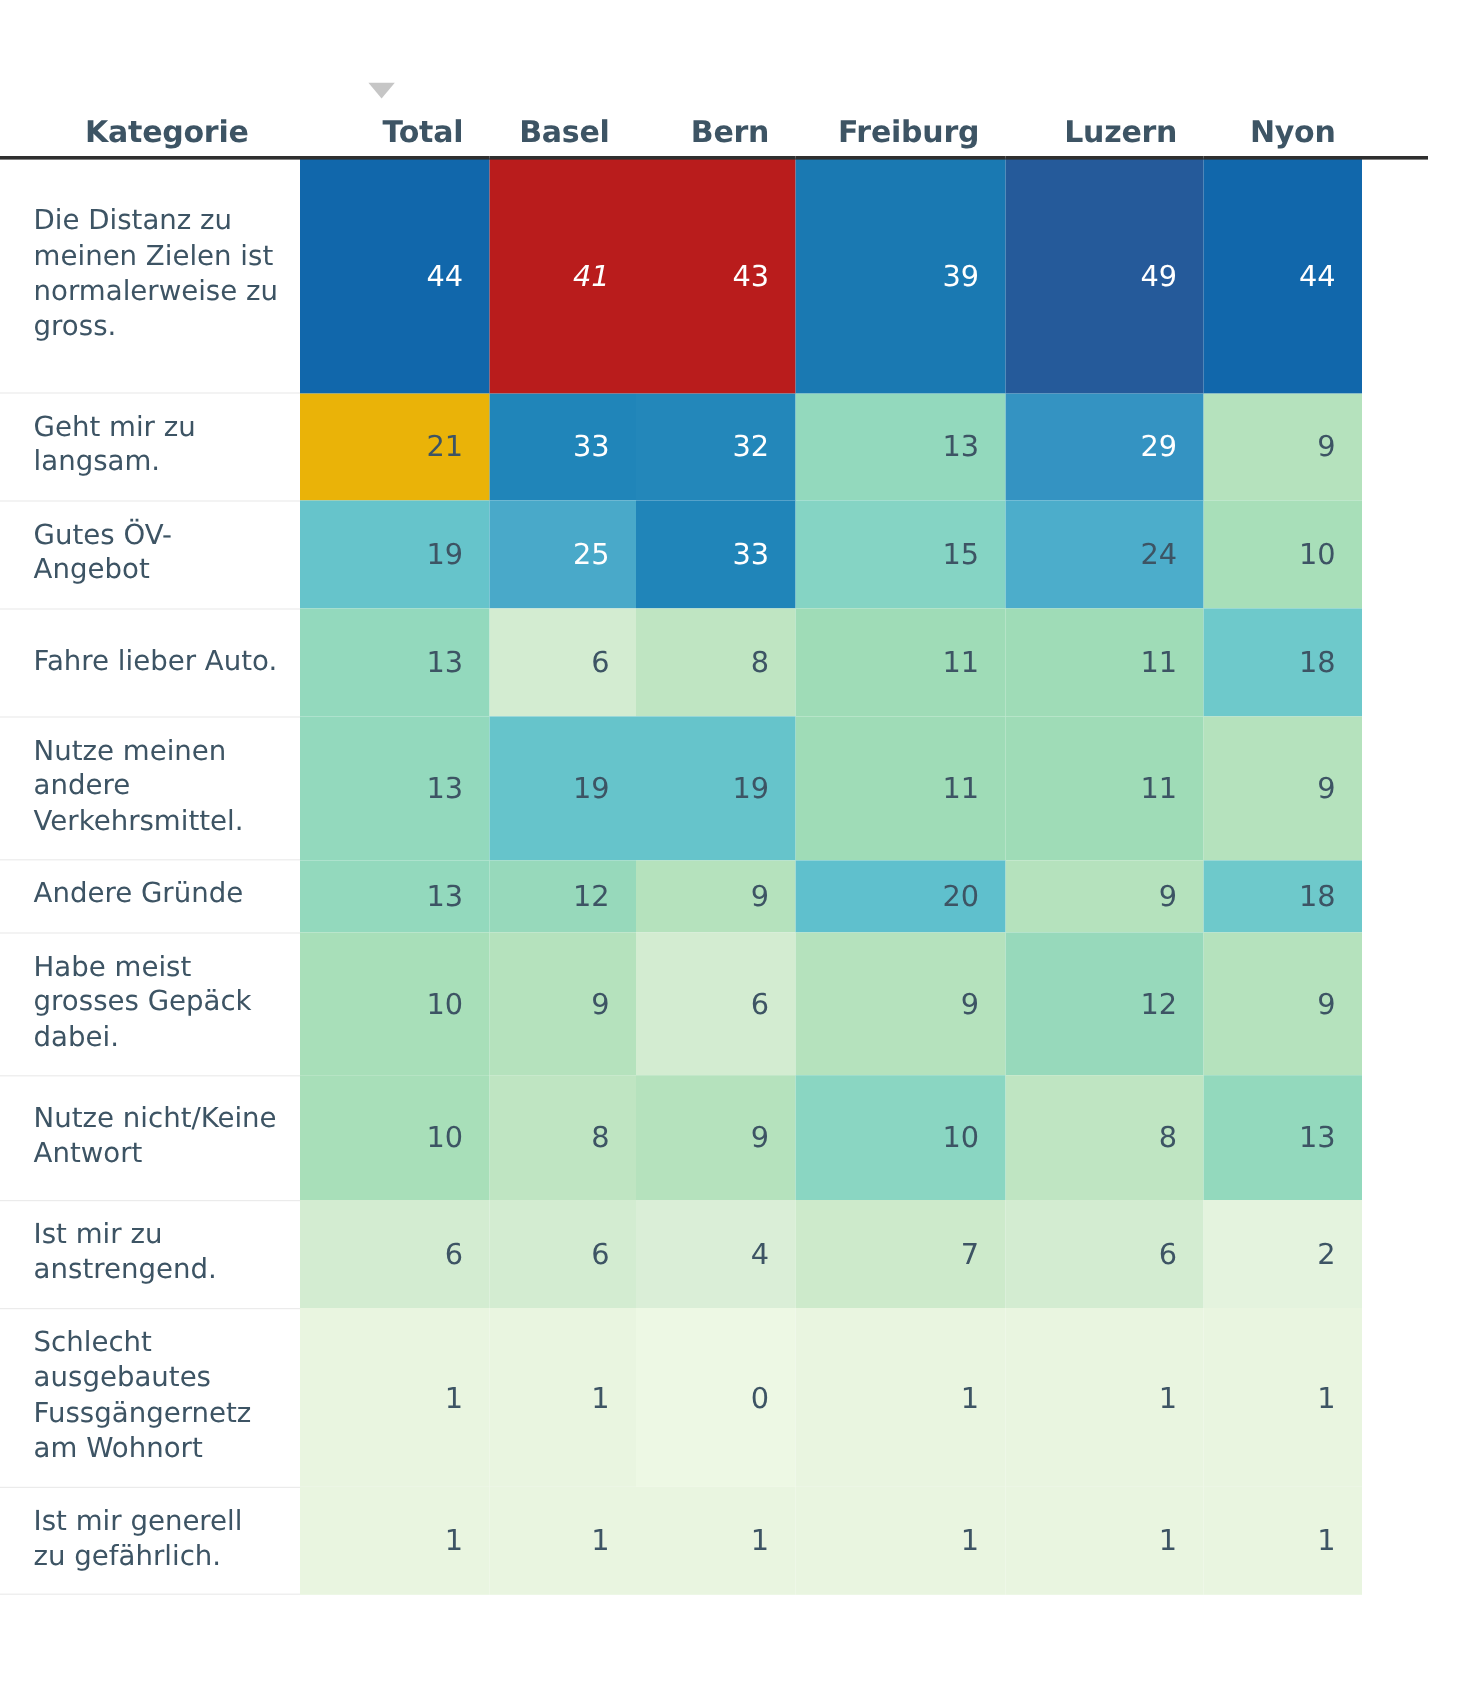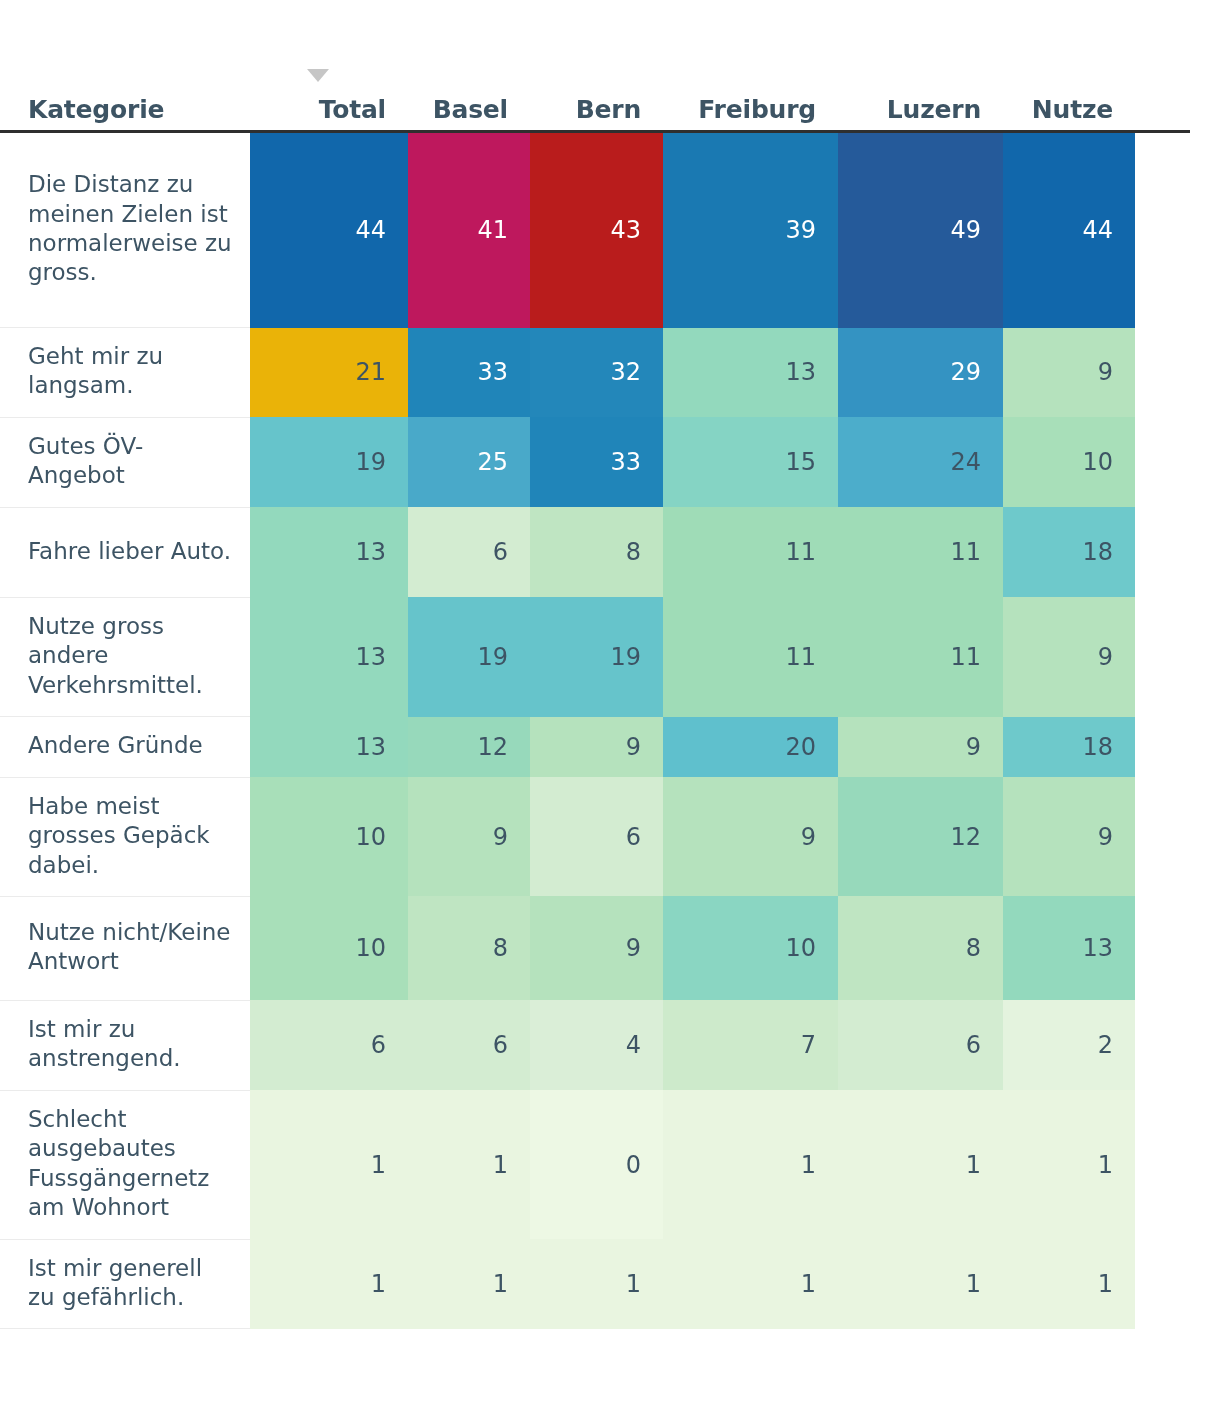--- a/index.html
+++ b/index.html
@@ -39,21 +39,21 @@
   thead th .th-inner {
     display: flex;
     flex-direction: column;
     align-items: center;
     justify-content: flex-end;
     height: 124px;
     padding-bottom: 6px;
     box-sizing: border-box;
   }
   thead th.col-label .th-inner {
-    align-items: flex-start;
+    align-items: center;
     padding-left: 28px;
   }
   .th-label {
     font-size: 25px;
     font-weight: bold;
     color: #3d5464;
     letter-spacing: -0.2px;
     white-space: nowrap;
   }
   thead th.col-num .th-inner {
@@ -154,36 +154,36 @@
         </th>
         <th class="col-num">
           <div class="th-inner">
             <span class="sort-caret hidden"></span>
             <span class="th-label">Luzern</span>
           </div>
         </th>
         <th class="col-num">
           <div class="th-inner">
             <span class="sort-caret hidden"></span>
-            <span class="th-label">Nutze</span>
+            <span class="th-label">Nyon</span>
           </div>
         </th>
         <th class="col-num">
           <div class="th-inner">
             
             
           </div>
         </th>
       </tr>
     </thead>
     <tbody id="heatmap-body">
         <tr>
           <td class="cat-cell" style="height: 196px;">Die Distanz zu meinen Zielen ist normalerweise zu gross.</td>
           <td class="val-cell dark-bg" style="background: rgb(17, 103, 171);">44</td>
-          <td class="val-cell dark-bg" style="background: #be185d;">41</td>
+          <td class="val-cell dark-bg" style="background: #b91c1c; font-style: italic;">41</td>
           <td class="val-cell dark-bg" style="background: #b91c1c;">43</td>
           <td class="val-cell dark-bg" style="background: rgb(26, 121, 178);">39</td>
           <td class="val-cell dark-bg" style="background: rgb(37, 90, 154);">49</td>
           <td class="val-cell dark-bg" style="background: rgb(17, 103, 171);">44</td>
           <td class="val-cell" style="background: transparent;"></td>
           <td class="val-cell blank" style="background: rgb(20, 109, 171);"></td>
         </tr>
         <tr>
           <td class="cat-cell" style="height: 89px;">Geht mir zu langsam.</td>
           <td class="val-cell" style="background: #eab308;">21</td>
@@ -211,21 +211,21 @@
           <td class="val-cell" style="background: rgb(147, 217, 189);">13</td>
           <td class="val-cell" style="background: rgb(211, 236, 209);">6</td>
           <td class="val-cell" style="background: rgb(191, 229, 194);">8</td>
           <td class="val-cell" style="background: rgb(159, 220, 183);">11</td>
           <td class="val-cell" style="background: rgb(159, 220, 183);">11</td>
           <td class="val-cell" style="background: rgb(110, 201, 203);">18</td>
           <td class="val-cell" style="background: transparent;"></td>
           <td class="val-cell blank" style="background: rgb(168, 223, 185);"></td>
         </tr>
         <tr>
-          <td class="cat-cell" style="height: 105px;">Nutze gross andere Verkehrsmittel.</td>
+          <td class="cat-cell" style="height: 105px;">Nutze meinen andere Verkehrsmittel.</td>
           <td class="val-cell" style="background: rgb(147, 217, 189);">13</td>
           <td class="val-cell" style="background: rgb(102, 196, 203);">19</td>
           <td class="val-cell" style="background: rgb(102, 196, 203);">19</td>
           <td class="val-cell" style="background: rgb(159, 220, 183);">11</td>
           <td class="val-cell" style="background: rgb(159, 220, 183);">11</td>
           <td class="val-cell" style="background: rgb(181, 226, 189);">9</td>
           <td class="val-cell" style="background: transparent;"></td>
           <td class="val-cell blank" style="background: rgb(151, 217, 187);"></td>
         </tr>
         <tr>

